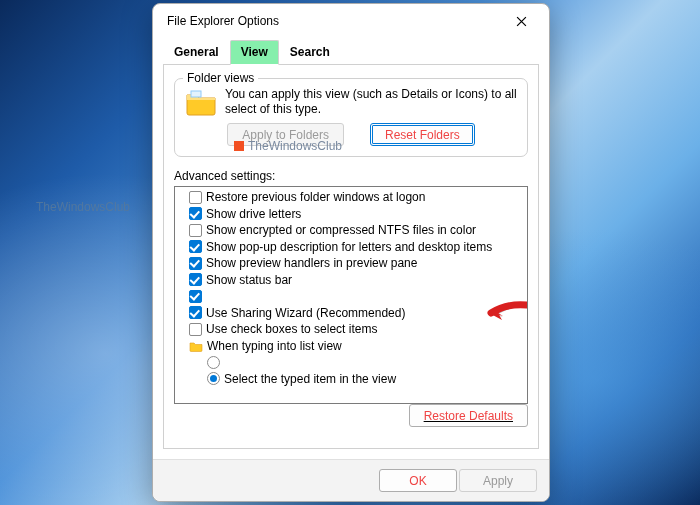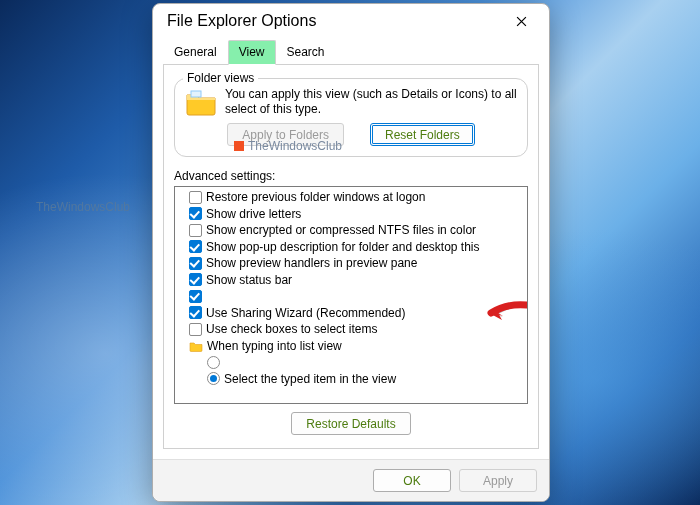--- a/index.html
+++ b/index.html
@@ -42,57 +42,58 @@
     box-shadow: 0 8px 30px rgba(0,0,0,0.35);
     display: flex;
     flex-direction: column;
   }
   .titlebar {
     height: 34px;
     display: flex;
     align-items: center;
     padding: 0 10px 0 14px;
   }
-  .titlebar .title { flex: 1; font-size: 16px; color:#000; }
+  .titlebar .title { flex: 1; font-size: 12px; color:#000; }
   .close-x { width: 36px; height:28px; display:flex; align-items:center; justify-content:center; color:#000; cursor:default;}
   .close-x svg { width:11px; height:11px; }
   .tabs {
     display: flex;
     margin: 0 10px;
     border-bottom: 1px solid #d0d0d0;
     position: relative;
     top:1px;
   }
   .tab {
     padding: 4px 10px 5px;
     font-size: 12px;
     border: 1px solid transparent;
     border-bottom: none;
     position: relative;
     top: 1px;
     color:#000;
+    font-weight:bold;
   }
   .tab.active {
     background: #86efac;
     border-color: #d0d0d0;
     border-bottom: 1px solid #fff;
     border-radius: 2px 2px 0 0;
   }
   .tabbody {
     flex:1;
     border: 1px solid #d0d0d0;
     margin: 0 10px 10px;
     border-top:none;
     padding: 10px 10px 8px;
     display:flex;
     flex-direction:column;
   }
   .groupbox {
     border: 1px solid #d0d0d0;
-    border-radius: 12px;
+    border-radius: 7px;
     padding: 8px 10px 10px;
     margin-top: 4px;
     position:relative;
   }
   .groupbox .legend {
     position:absolute;
     top:-8px; left:8px;
     background:#fff;
     padding:0 4px;
     font-size:12px;
@@ -103,21 +104,21 @@
   }
   .gb-text { font-size:12px; line-height:1.25; }
   .btn {
     font: inherit;
     font-size:12px;
     height:23px;
     padding: 0 14px;
     background:#fdfdfd;
     border:1px solid #adadad;
     border-radius:3px;
-    color:#4d7c0f;
+    color:#ef4444;
   }
   .btn:disabled { color:#9a9a9a; border-color:#d0d0d0; background:#f5f5f5;}
   .btn.focus { border:1px solid #0078d7; outline:1px solid #0078d7; outline-offset:-3px;}
   .gb-buttons { display:flex; gap:26px; justify-content:center; margin-top:6px;}
   .adv-label { margin:12px 0 3px 0; font-size:12px;}
   .listbox {
     border:1px solid #7a7a7a;
     height:218px;
     overflow:hidden;
     background:#fff;
@@ -145,29 +146,29 @@
   .chk.on::after { content:""; width:7px; height:4px; border:2px solid #fff; border-top:none; border-right:none; transform:rotate(-48deg) translate(0px,-1px);}
   .radio { width:13px;height:13px;border:1px solid #8a8a8a;border-radius:50%;flex:none;display:flex;align-items:center;justify-content:center;background:#fff;}
   .radio.on::after{content:"";width:7px;height:7px;border-radius:50%;background:#0078d7;}
   .ficon {width:14px;height:12px;flex:none;}
   .hl { background:#fff89a; padding:0 1px;}
   .arrow {
     position:absolute;
     left:312px; top:113px;
     pointer-events:none;
   }
-  .restore-row { display:flex; justify-content:center; margin-top:8px;}
+  .restore-row { display:flex; justify-content:flex-end; margin-top:0;text-decoration:underline;}
   .footer {
     height:42px;
     border-top:1px solid #e0e0e0;
     background:#f3f3f3;
     display:flex;
     align-items:center;
     justify-content:flex-end;
-    gap:8px;
+    gap:2px;
     padding:0 12px;
     border-radius:0 0 8px 8px;
   }
   .footer .btn { min-width:78px;}
 </style>
 </head>
 <body>
 
 <div class="bg-swirl"></div>
 <div class="watermark">TheWindowsClub</div>
@@ -221,21 +222,21 @@
       <div class="item">
           <span class="chk on"></span>
           <span>Show drive letters</span>
         </div>
       <div class="item">
           <span class="chk"></span>
           <span>Show encrypted or compressed NTFS files in color</span>
         </div>
       <div class="item">
           <span class="chk on"></span>
-          <span>Show pop-up description for folder and desktop this</span>
+          <span>Show pop-up description for letters and desktop items</span>
         </div>
       <div class="item">
           <span class="chk on"></span>
           <span>Show preview handlers in preview pane</span>
         </div>
       <div class="item">
           <span class="chk on"></span>
           <span>Show status bar</span>
         </div>
       <div class="item">

